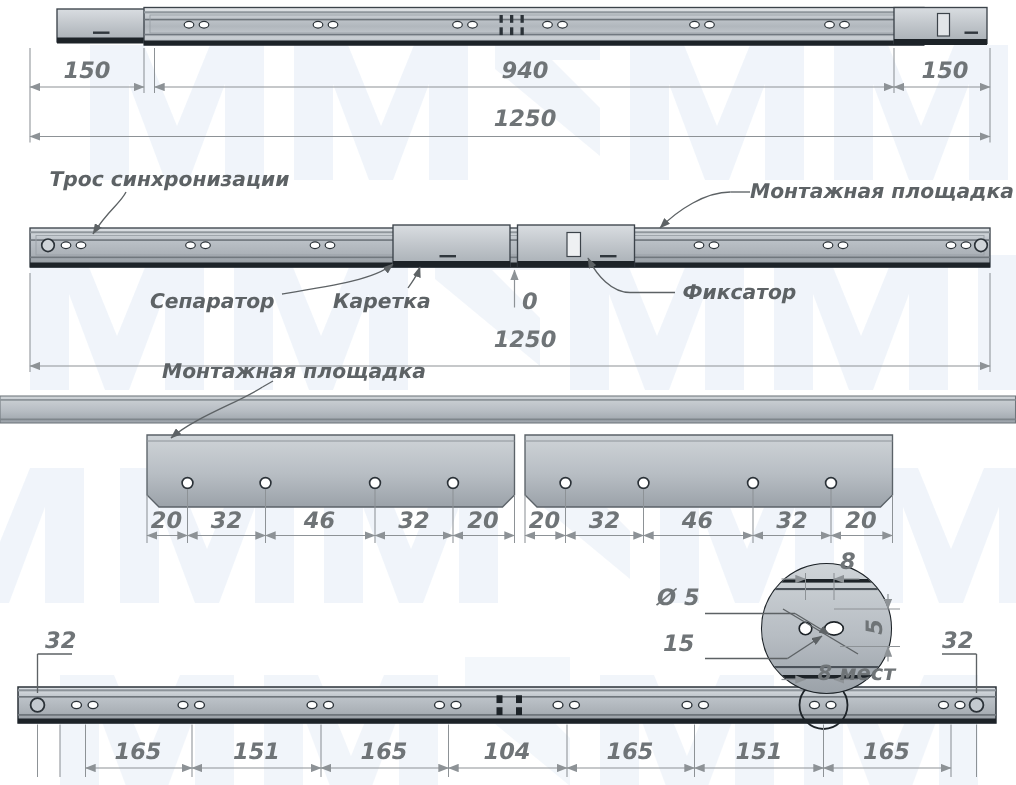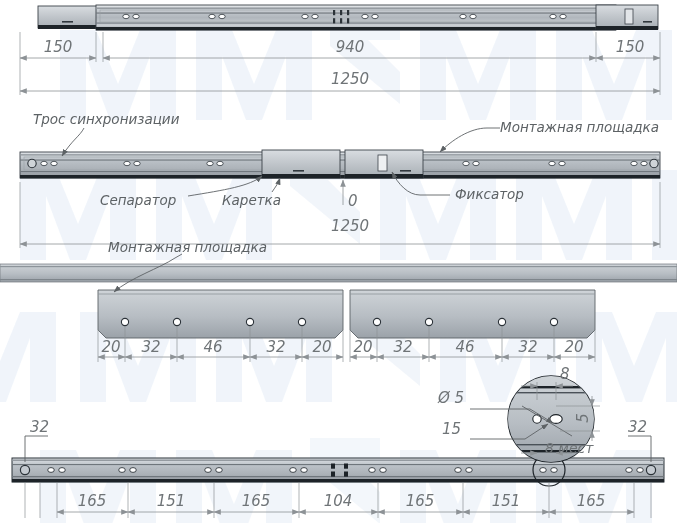--- a/index.html
+++ b/index.html
@@ -3,21 +3,21 @@
 <meta charset="utf-8">
 <style>
   html,body{margin:0;padding:0;}
   body{
     width:677px;height:523px;
     background:#ffffff;
     font-family:"DejaVu Sans", sans-serif;
     overflow:hidden;
     position:relative;
   }
-  #stage{position:absolute;left:0;top:0;width:677px;height:523px;}
+  #stage{position:absolute;left:0;top:0;width:677px;height:523px;font-weight:bold;}
   svg#dwg{position:absolute;left:0;top:0;width:677px;height:523px;display:block;}
   .dimtext{
     font-family:"DejaVu Sans", sans-serif;
     font-style:italic;
     fill:#6f7477;
     font-size:15px;
   }
   .labeltext{
     font-family:"DejaVu Sans", sans-serif;
     font-style:italic;

